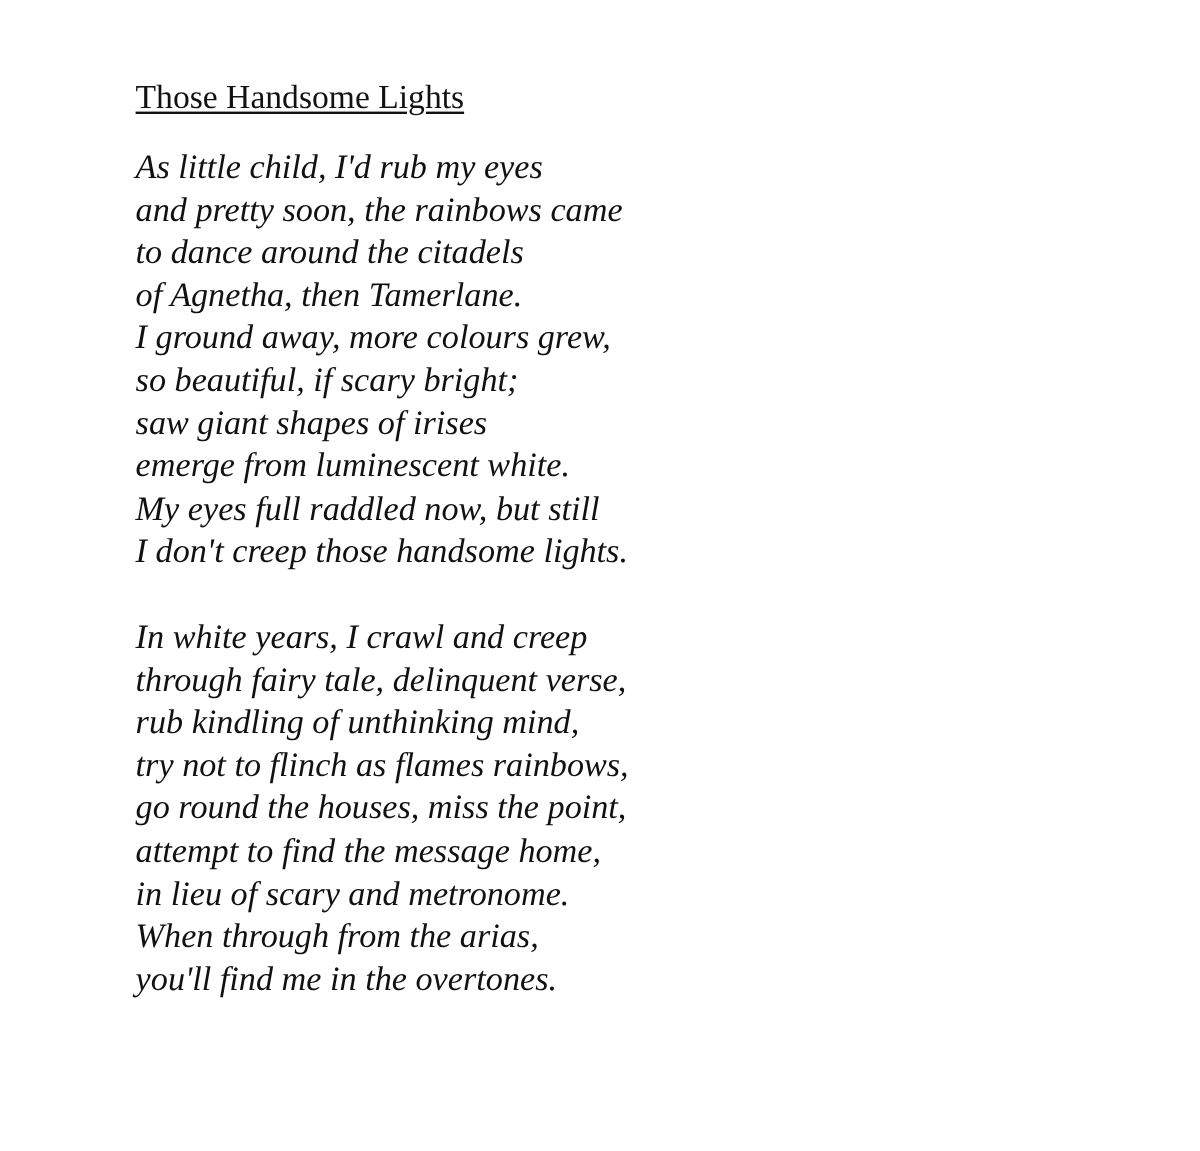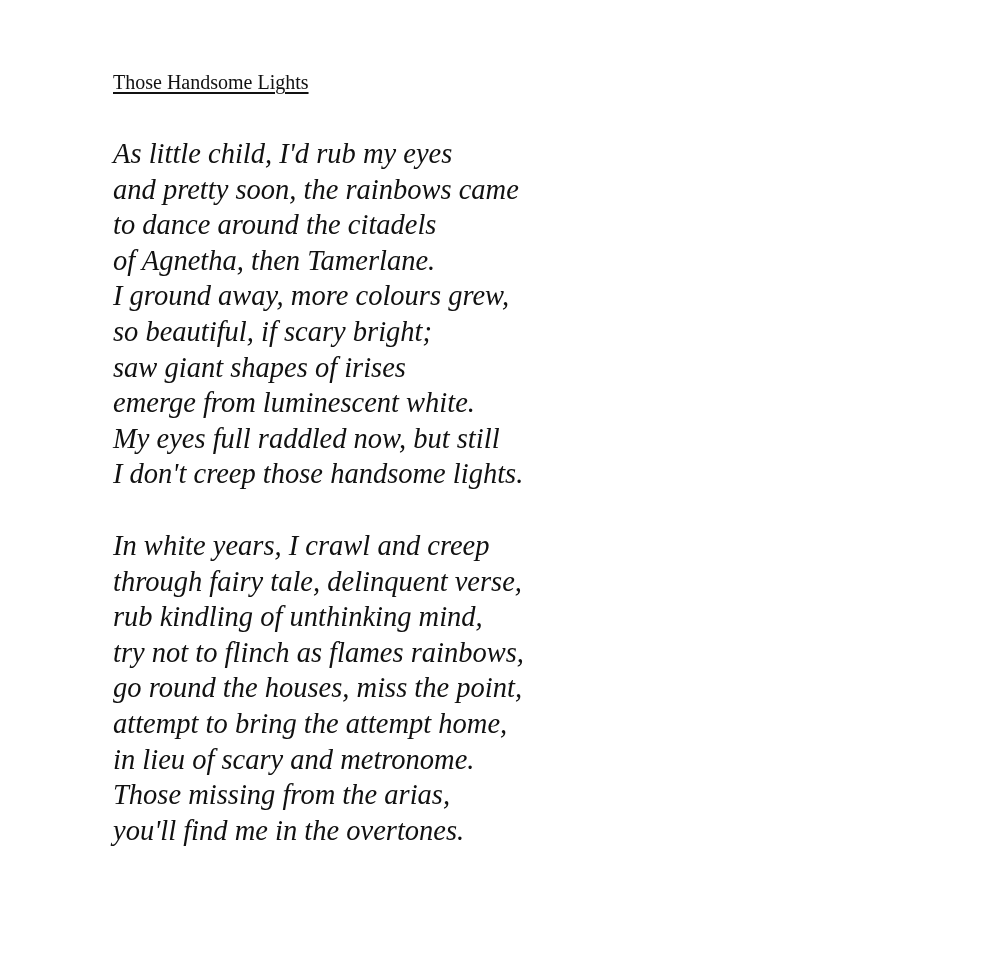--- a/index.html
+++ b/index.html
@@ -14,26 +14,26 @@
       overflow: hidden;
       font-family: "Liberation Serif", "DejaVu Serif", serif;
       color: #111111;
     }
     .poem {
       position: absolute;
       left: 113px;
       top: 64px;
     }
     .title {
-      font-size: 20px;
+      font-size: 28px;
       line-height: 36px;
       text-decoration: underline;
       text-decoration-thickness: 1.5px;
       text-underline-offset: 3px;
-      margin: 0 0 36px 0;
+      margin: 0 0 22px 0;
       font-weight: normal;
     }
     .stanza {
       margin: 0 0 36px 0;
       font-style: italic;
     }
     .line {
       font-size: 28.5px;
       line-height: 35.6px;
       white-space: pre;
@@ -57,18 +57,18 @@
     <div class="line">My eyes full raddled now, but still</div>
     <div class="line">I don't creep those handsome lights.</div>
   </div>
 
   <div class="stanza">
     <div class="line">In white years, I crawl and creep</div>
     <div class="line">through fairy tale, delinquent verse,</div>
     <div class="line">rub kindling of unthinking mind,</div>
     <div class="line">try not to flinch as flames rainbows,</div>
     <div class="line">go round the houses, miss the point,</div>
-    <div class="line">attempt to bring the attempt home,</div>
+    <div class="line">attempt to find the message home,</div>
     <div class="line">in lieu of scary and metronome.</div>
-    <div class="line">Those missing from the arias,</div>
+    <div class="line">When through from the arias,</div>
     <div class="line">you'll find me in the overtones.</div>
   </div>
 </div>
 
 </body></html>

